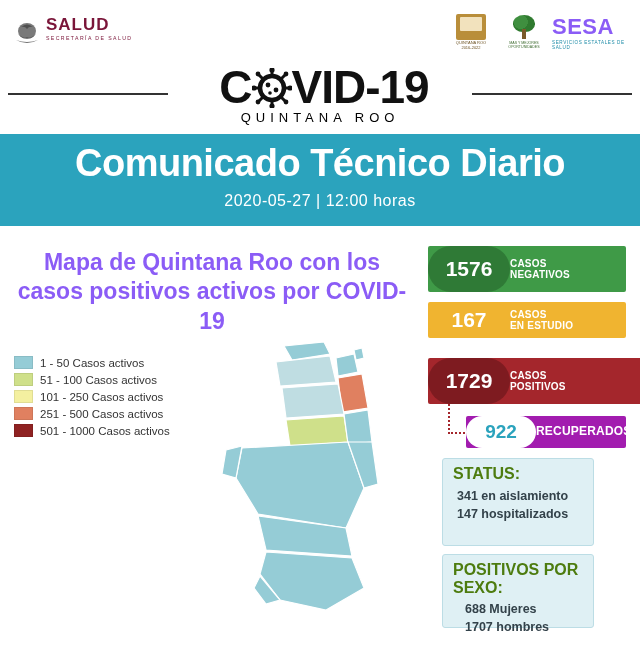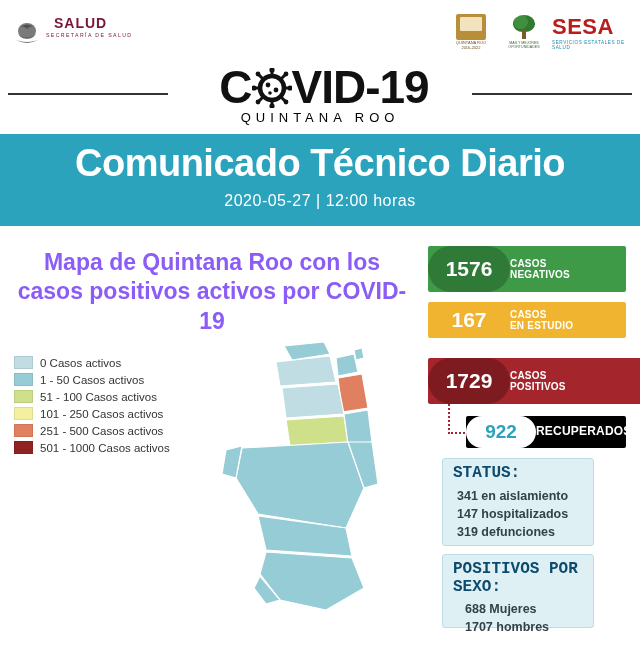--- a/index.html
+++ b/index.html
@@ -29,24 +29,23 @@
     height: 30px;
   }
   .salud-block {
     position: absolute;
     left: 46px;
     top: 16px;
     color: #7a1539;
     line-height: 1;
   }
   .salud-title {
-    font-size: 14px;
+    font-size: 17px;
     font-weight: bold;
     letter-spacing: 1px;
-    margin-left: 8px;
   }
   .salud-sub {
     font-size: 5.2px;
     letter-spacing: 1.4px;
     margin-top: 3px;
     color: #7a1539;
   }
   .qroo-seal {
     position: absolute;
     left: 452px;
@@ -112,21 +111,21 @@
   }
   .sesa {
     position: absolute;
     left: 552px;
     top: 16px;
     text-align: left;
   }
   .sesa-word {
     font-size: 22px;
     font-weight: bold;
-    color: #b91c1c;
+    color: #8b5cf6;
     letter-spacing: 0.5px;
     line-height: 1;
   }
   .sesa-sub {
     font-size: 4.6px;
     color: #1e8ca8;
     letter-spacing: 0.6px;
     margin-top: 2px;
   }
 
@@ -292,21 +291,21 @@
   }
   #card-positivos .stat-num {
     background: #7e1b20;
     height: 100%;
     display: flex;
     align-items: center;
     justify-content: center;
   }
   #card-recuperados {
     left: 466px; top: 190px; width: 160px; height: 32px;
-    background: #000000;
+    background: #a21caf;
   }
   #card-recuperados .stat-num {
     background: #ffffff;
     color: #2ba3bd;
     font-size: 19px;
     min-width: 50px;
     height: 100%;
     display: flex;
     align-items: center;
     justify-content: center;
@@ -325,26 +324,25 @@
 
   .info-box {
     position: absolute;
     background: #dff0f4;
     border: 1px solid #bcdde5;
     border-radius: 3px;
   }
   #box-status { left: 442px; top: 232px; width: 150px; height: 86px; }
   #box-sexo   { left: 442px; top: 328px; width: 150px; height: 72px; }
   .info-title {
-    color: #0c4a6e;
+    color: #4d7c0f;
     font-weight: bold;
     font-size: 16px;
     padding: 6px 10px 2px 10px;
     line-height: 1.1;
-    font-family: Liberation Mono, monospace;
   }
   .info-lines {
     font-size: 12.5px;
     font-weight: bold;
     color: #33424a;
     padding: 2px 10px 0 14px;
     line-height: 1.45;
   }
   #box-sexo .info-lines { padding-left: 22px; }
 </style>
@@ -421,24 +419,20 @@
   <div class="banner-title">Comunicado Técnico Diario</div>
   <div class="banner-date">2020-05-27 | 12:00 horas</div>
 </div>
 
 <div class="content">
 
   <div class="map-heading">Mapa de Quintana Roo con los casos positivos activos por COVID-19</div>
 
   <div class="legend">
     <div class="legend-row">
-      <span class="legend-swatch" style="background:#bfdde2"></span>
-      <span>0 Casos activos</span>
-    </div>
-    <div class="legend-row">
       <span class="legend-swatch" style="background:#95ccd6"></span>
       <span>1 - 50 Casos activos</span>
     </div>
     <div class="legend-row">
       <span class="legend-swatch" style="background:#cfe08a"></span>
       <span>51 - 100 Casos activos</span>
     </div>
     <div class="legend-row">
       <span class="legend-swatch" style="background:#f4f0a0"></span>
       <span>101 - 250 Casos activos</span>
@@ -515,21 +509,20 @@
   <div class="stat-card" id="card-recuperados">
     <div class="stat-num">922</div>
     <div class="stat-label">RECUPERADOS</div>
   </div>
 
   <div class="info-box" id="box-status">
     <div class="info-title">STATUS:</div>
     <div class="info-lines">
       <div>341 en aislamiento</div>
       <div>147 hospitalizados</div>
-      <div>319 defunciones</div>
     </div>
   </div>
 
   <div class="info-box" id="box-sexo">
     <div class="info-title">POSITIVOS POR SEXO:</div>
     <div class="info-lines">
       <div>688 Mujeres</div>
       <div>1707 hombres</div>
     </div>
   </div>

